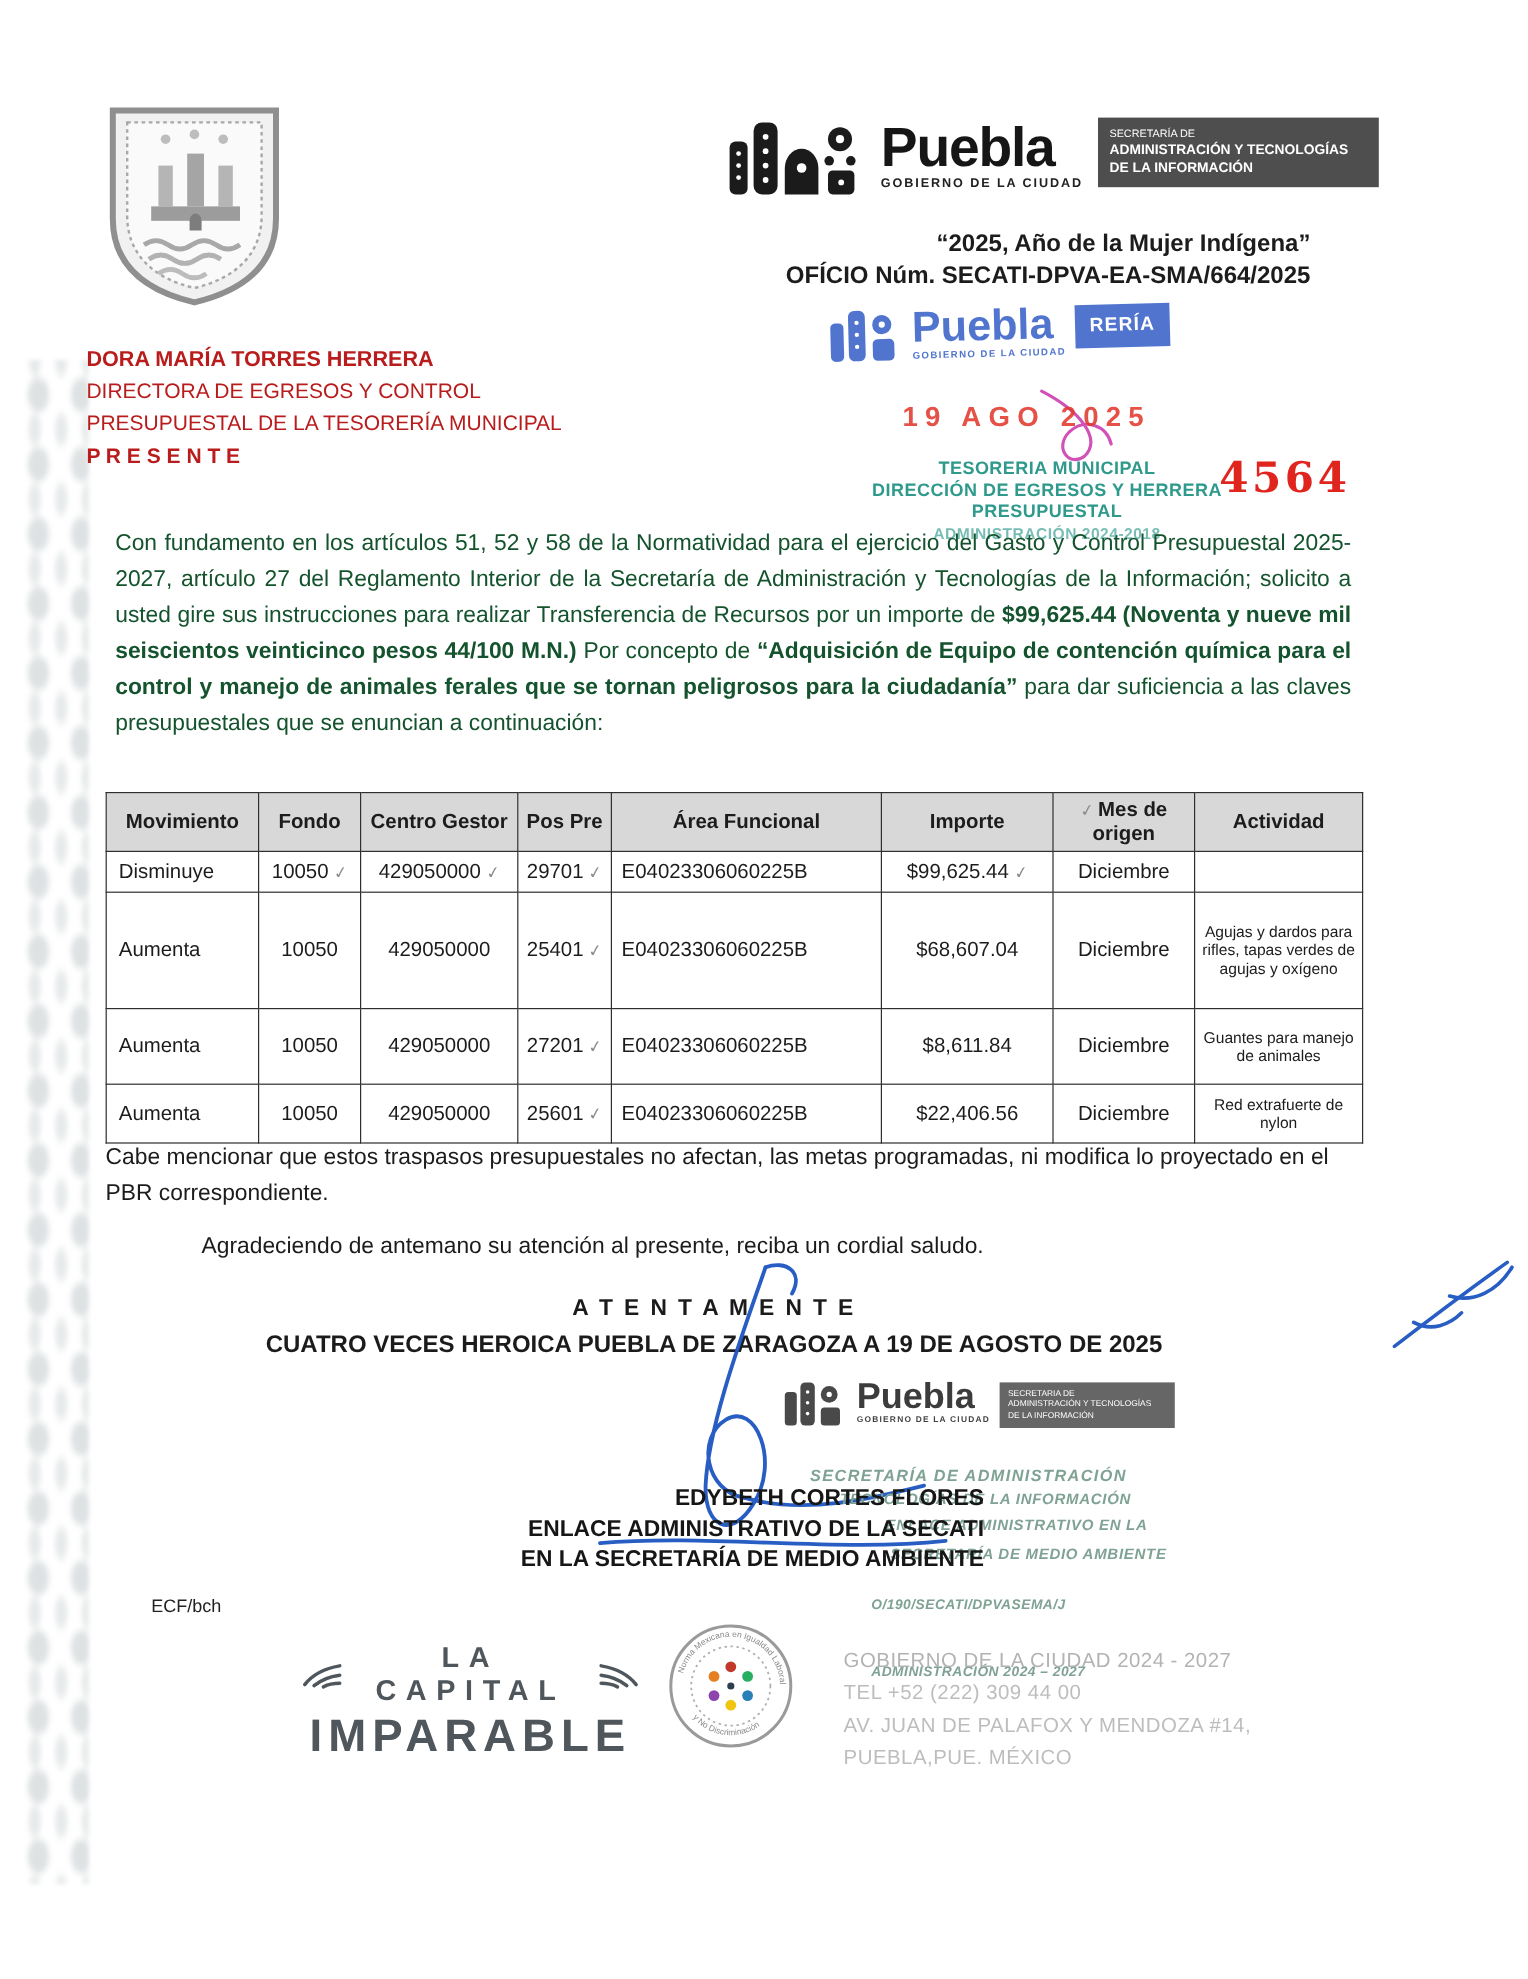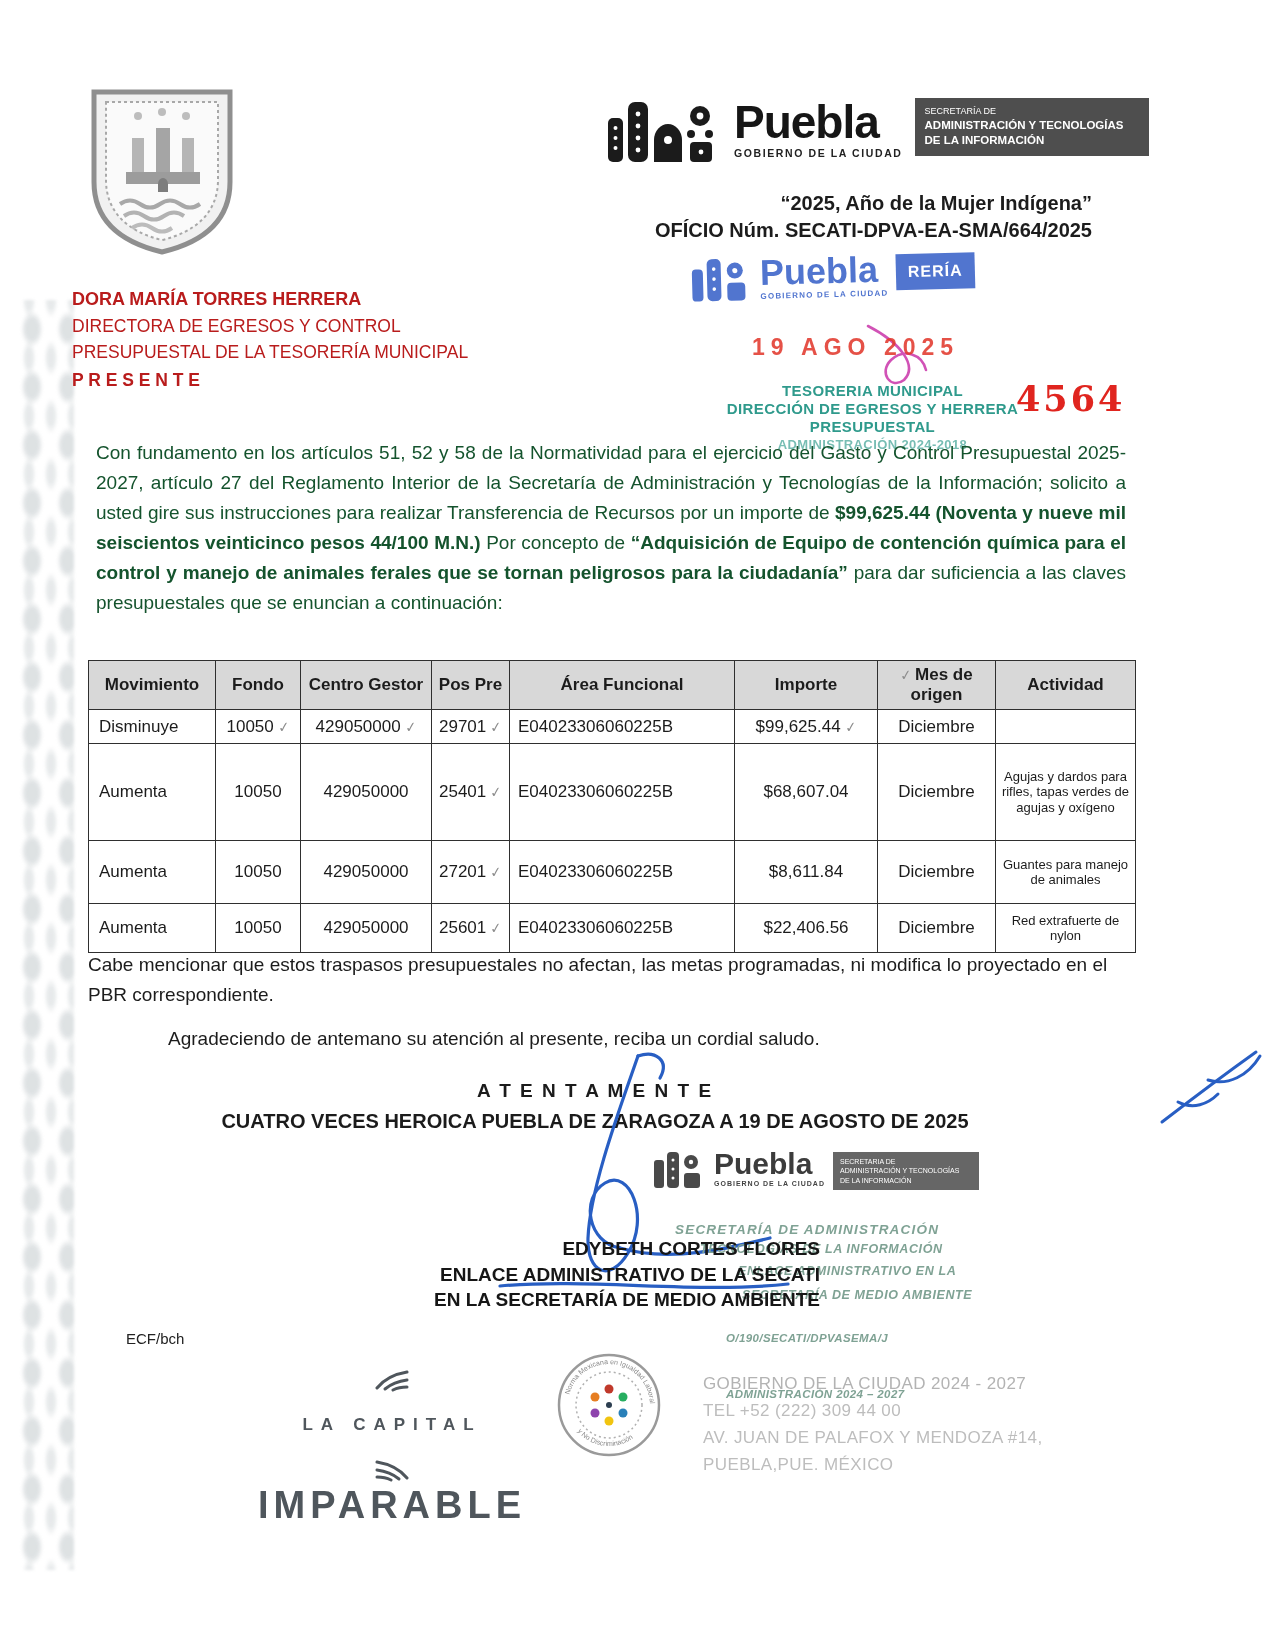--- a/index.html
+++ b/index.html
@@ -70,21 +70,21 @@
   .sigstamp .word .sub{font-size:7px;font-weight:bold;letter-spacing:1px;color:#333;margin-top:2px;}
   .sigstamp .sbox{background:#5a5a5a;color:#fff;width:132px;padding:5px 7px;font-size:7px;line-height:1.35;margin-top:2px;}
   .stampline{position:absolute;color:#7fa294;font-weight:bold;white-space:nowrap;font-style:italic;}
   .sl-a{font-size:13.5px;letter-spacing:1.2px;}
   .sl-b{font-size:12.5px;letter-spacing:.6px;}
   .sl-c{font-size:11.5px;letter-spacing:.4px;font-weight:600;}
   .nameblk{left:350px;top:1236px;width:470px;text-align:right;font-weight:bold;font-size:19px;line-height:25.5px;color:#161616;}
   .ecf{left:126px;top:1330px;font-size:15px;color:#222;}
   
   .capital{left:252px;top:1368px;color:#4f565c;text-align:center;width:280px;}
-  .capital .l1{font-size:17px;font-weight:bold;letter-spacing:8px;display:flex;align-items:center;justify-content:center;gap:23px;flex-direction:column;}
+  .capital .l1{font-size:24px;font-weight:bold;letter-spacing:8px;display:flex;align-items:center;justify-content:center;gap:0;}
   .capital .l2{font-size:38px;font-weight:800;letter-spacing:5px;margin-top:2px;}
   .addr{left:703px;top:1370px;font-size:17px;line-height:27px;color:#bdbdbd;letter-spacing:.4px;}
   .addr .d0{color:#b3b3b3;}
   svg{display:block;}
 </style>
 </head>
 <body>
 
 <div class="page">
 

